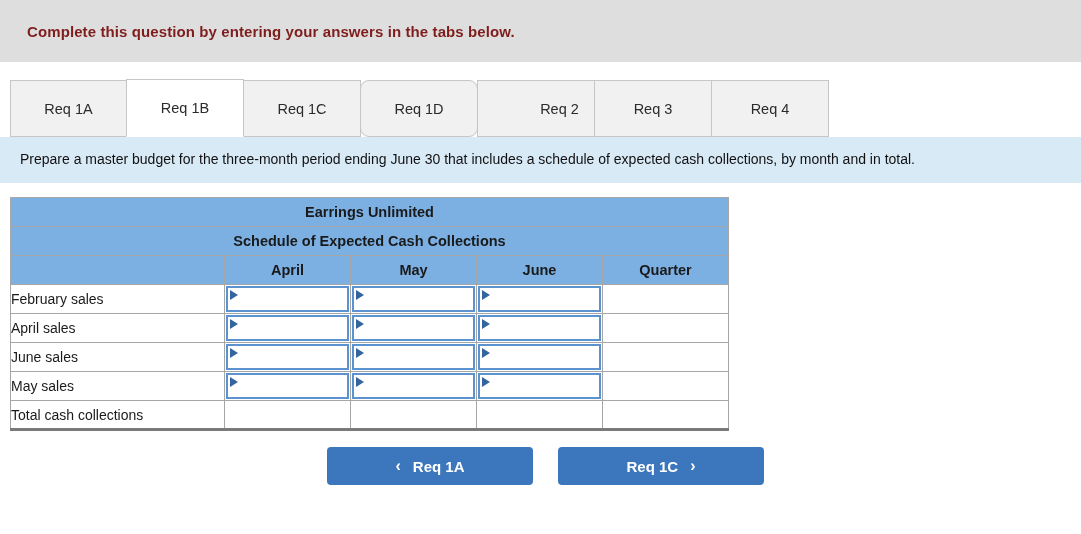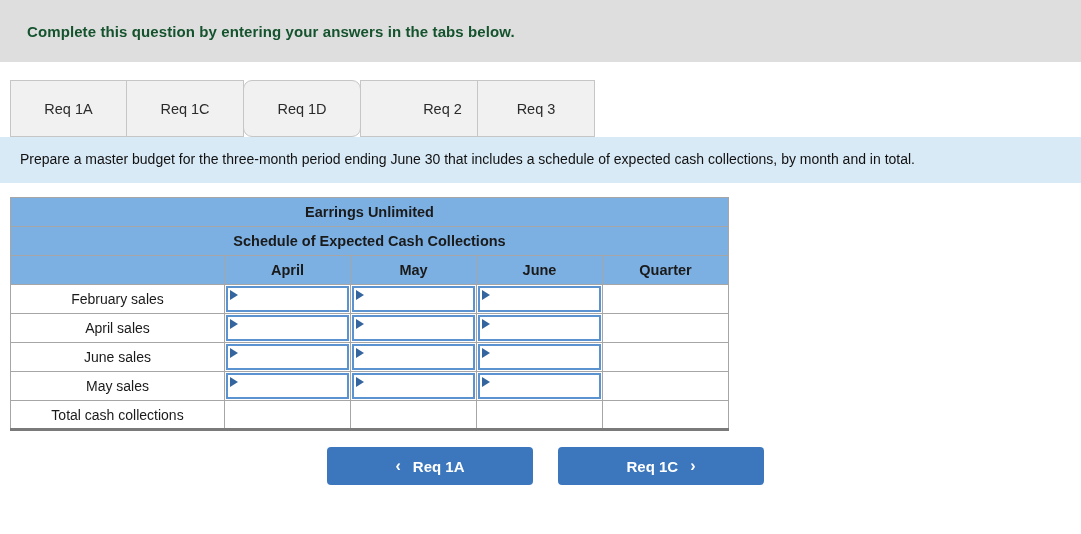--- a/index.html
+++ b/index.html
@@ -15,21 +15,21 @@
   .banner {
     width: 1081px;
     height: 62px;
     background: #dedede;
     display: flex;
     align-items: center;
   }
   .banner-text {
     font-size: 15px;
     font-weight: bold;
-    color: #14532d;
+    color: #7f1d1d;
     padding-left: 27px;
     letter-spacing: .1px;
   }
 
   
   .tabstrip {
     position: relative;
     width: 1081px;
     height: 75px;
     background: #ffffff;
@@ -93,21 +93,21 @@
   .th-blue {
     background: #7cb0e3;
     text-align: center;
     font-weight: bold;
     font-size: 14.5px;
     color: #1a1a1a;
     height: 29px;
   }
   .th-blank { background: #7cb0e3; }
   .rowlabel {
-    text-align: center;
+    text-align: left;
     padding-left: 7px;
     background: #ffffff;
     font-size: 14px;
     color: #1a1a1a;
   }
   .plaincell { background: #ffffff; }
 
   
   col.c-label   { width: 214px; }
   col.c-month   { width: 126px; }
@@ -165,31 +165,37 @@
 <body>
 
 <div class="banner">
   <div class="banner-text">Complete this question by entering your answers in the tabs below.</div>
 </div>
 
 <div class="tabstrip">
   <div class="tab tab-w-1a">
     <span>Req 1A</span>
   </div>
+  <div class="tab tab-w-1b active">
+    <span>Req 1B</span>
+  </div>
   <div class="tab tab-w-1c">
     <span>Req 1C</span>
   </div>
   <div class="tab tab-w-1d">
     <span>Req 1D</span>
   </div>
   <div class="tab tab-w-2">
     <span>Req 2</span>
   </div>
   <div class="tab tab-w-3">
     <span>Req 3</span>
+  </div>
+  <div class="tab tab-w-4">
+    <span>Req 4</span>
   </div>
 </div>
 
 <div class="reqband">
   <span>Prepare a master budget for the three-month period ending June 30 that includes a schedule of expected cash collections, by month and in total.</span>
 </div>
 
 <div class="table-wrap">
   <table class="sheet">
     <colgroup>

